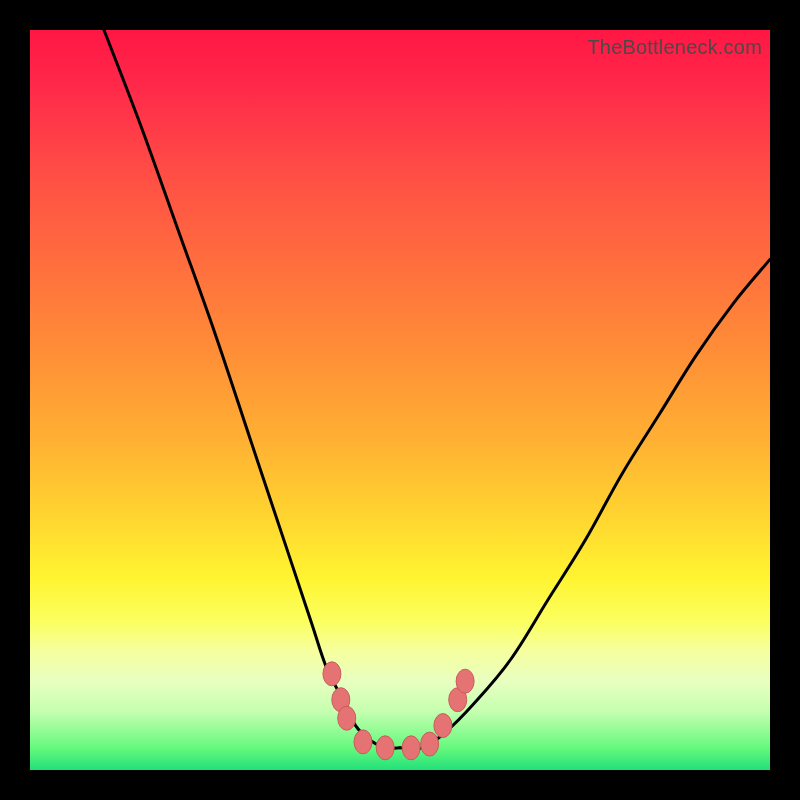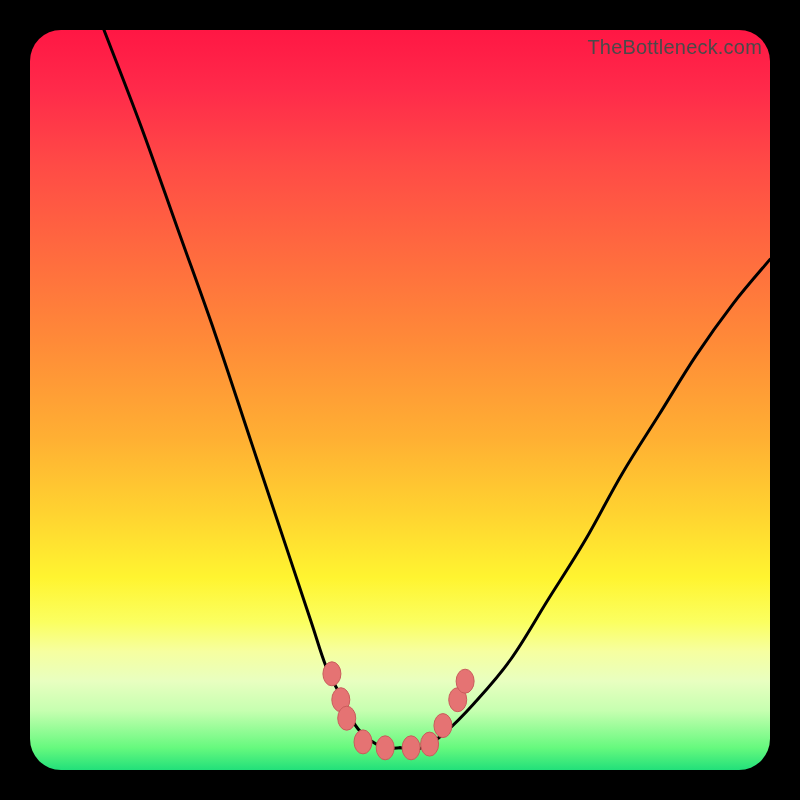--- a/index.html
+++ b/index.html
@@ -34,21 +34,20 @@
       #ffaf33 55%,
       #ffd230 65%,
       #fff430 74%,
       #fbff60 80%,
       #f6ffa0 84%,
       #e8ffc0 88%,
       #c6ffb0 92%,
       #66f97e 97%,
       #22e07a 100%
     );
-    border-radius: 31px;
   }
   .watermark {
     position: absolute;
     top: 6px;
     right: 8px;
     font-size: 20px;
     font-weight: 500;
     color: #4a4a4a;
     letter-spacing: 0.2px;
   }

